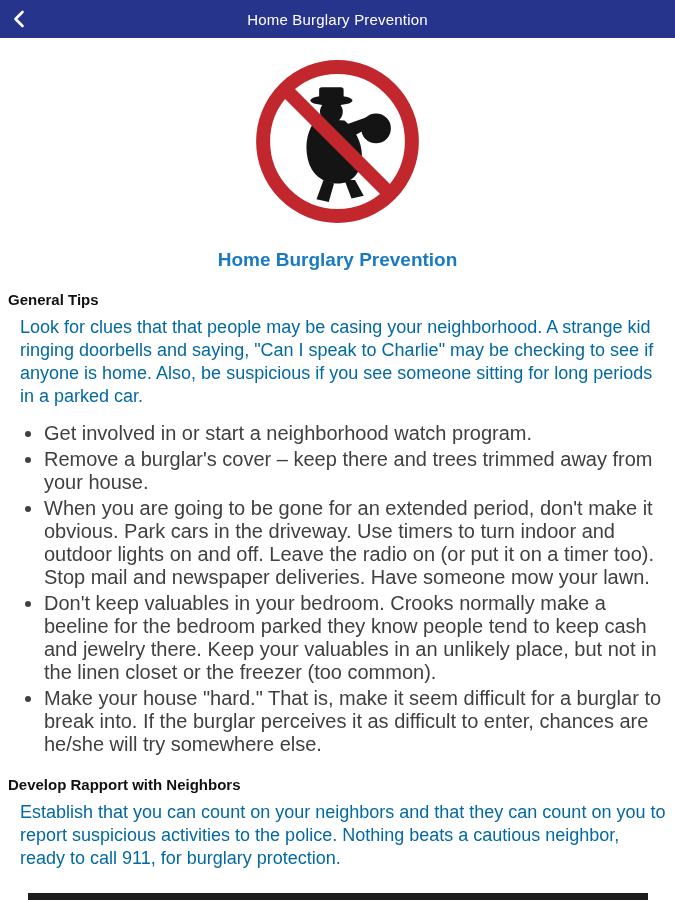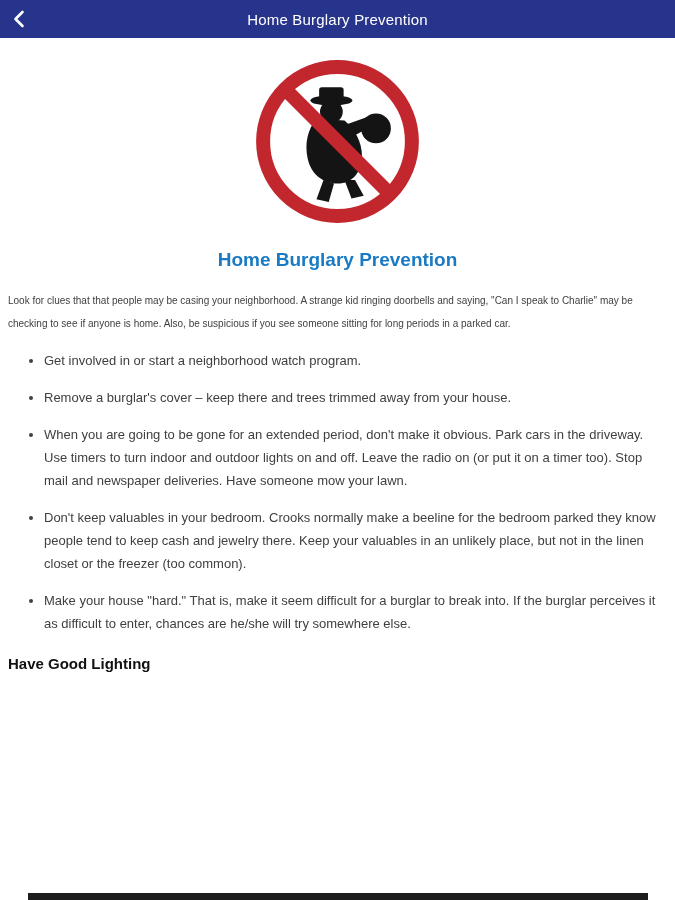--- a/index.html
+++ b/index.html
@@ -27,27 +27,27 @@
     display:flex;justify-content:center;margin-top:16px;
   }
   .page-title{
     text-align:center;color:var(--accent_blue,#1a7bc4);
     font-size:19px;font-weight:bold;margin:20px 0 18px 0;
   }
   .section-heading{
     font-size:15px;font-weight:bold;color:#111;margin:20px 0 8px 0;
   }
   .para{
-    font-size:10px;line-height:23px;margin:0 0 14px 0;color:#404040;
+    font-size:18px;line-height:23px;margin:0 0 14px 12px;color:#0369a1;
   }
   ul.tips{
     margin:4px 0 10px 0;padding-left:36px;
   }
   ul.tips li{
-    font-size:13px;line-height:23px;color:#404040;margin:14px 0;
+    font-size:20px;line-height:23px;color:#404040;margin:3px 0;
   }
   .bottom-banner{
     position:absolute;bottom:0;left:28px;width:620px;height:7px;background:#1d1d1d;
   }
 </style>
 </head>
 <body>
 
 <header class="top-bar">
   <button class="back-btn" aria-label="Back">
@@ -74,28 +74,31 @@
       </g>
       <g>
         <circle cx="100" cy="100" r="85" fill="none" stroke="#c1272d" stroke-width="16"></circle>
         <line x1="40" y1="40" x2="160" y2="160" stroke="#c1272d" stroke-width="16"></line>
       </g>
     </svg>
   </div>
 
   <h2 class="page-title">Home Burglary Prevention</h2>
 
+  <h3 class="section-heading">General Tips</h3>
   <p class="para">Look for clues that that people may be casing your neighborhood. A strange kid ringing doorbells and saying, "Can I speak to Charlie" may be checking to see if anyone is home. Also, be suspicious if you see someone sitting for long periods in a parked car.</p>
 
   <ul class="tips">
     <li>Get involved in or start a neighborhood watch program.</li>
     <li>Remove a burglar's cover – keep there and trees trimmed away from your house.</li>
     <li>When you are going to be gone for an extended period, don't make it obvious. Park cars in the driveway. Use timers to turn indoor and outdoor lights on and off. Leave the radio on (or put it on a timer too). Stop mail and newspaper deliveries. Have someone mow your lawn.</li>
     <li>Don't keep valuables in your bedroom. Crooks normally make a beeline for the bedroom parked they know people tend to keep cash and jewelry there. Keep your valuables in an unlikely place, but not in the linen closet or the freezer (too common).</li>
     <li>Make your house "hard." That is, make it seem difficult for a burglar to break into. If the burglar perceives it as difficult to enter, chances are he/she will try somewhere else.</li>
   </ul>
 
+  <h3 class="section-heading">Develop Rapport with Neighbors</h3>
+  <p class="para">Establish that you can count on your neighbors and that they can count on you to report suspicious activities to the police. Nothing beats a cautious neighbor, ready to call 911, for burglary protection.</p>
 
   <h3 class="section-heading">Have Good Lighting</h3>
 
 </main>
 
 <div class="bottom-banner"></div>
 
 </body></html>

